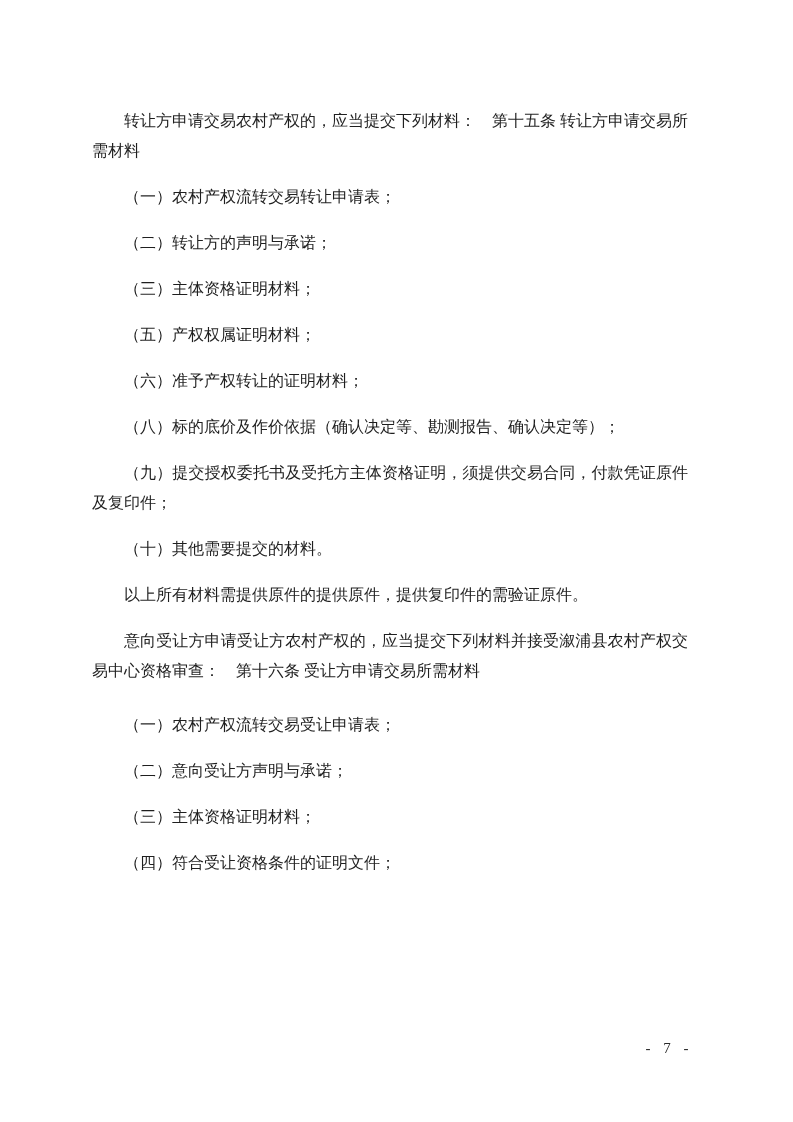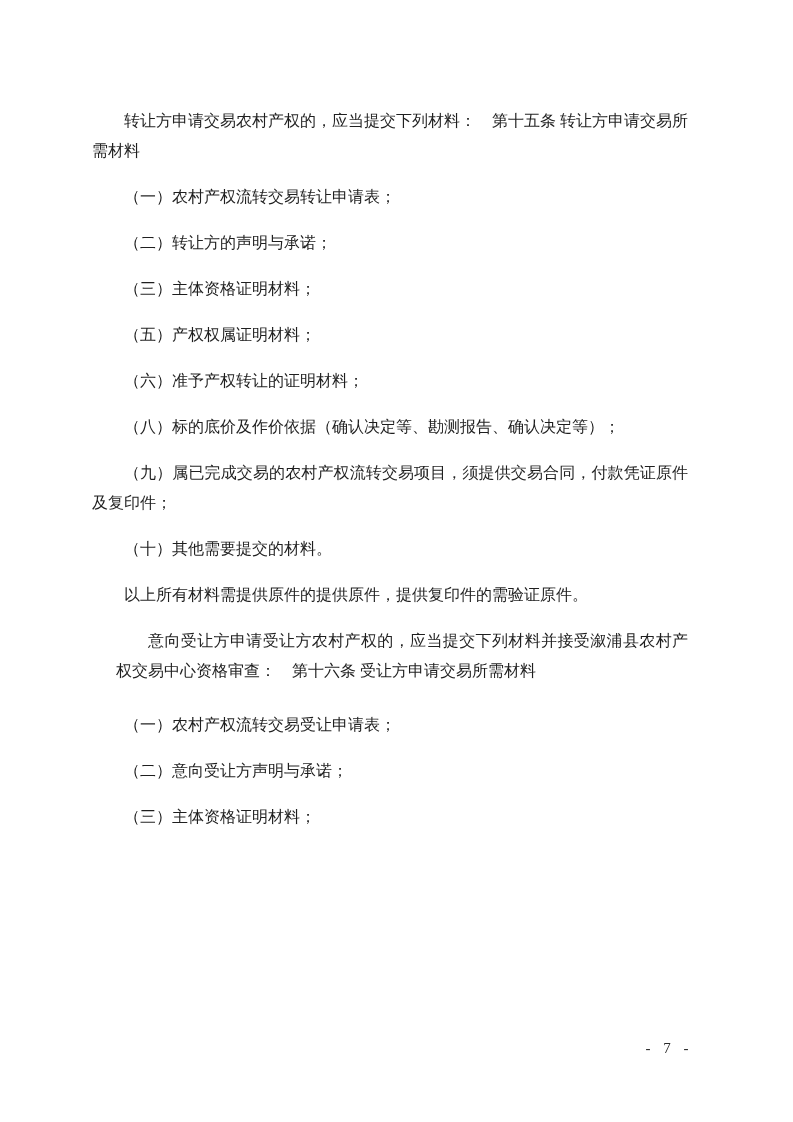--- a/index.html
+++ b/index.html
@@ -31,21 +31,20 @@
     font-size: 16px;
     line-height: 30px;
     text-indent: 2em;
     margin: 0 0 16px 0;
     text-align: justify;
     letter-spacing: 0;
     word-break: break-all;
   }
   .par.after-section-intro {
     margin-bottom: 24px;
-    margin-left: 24px;
   }
   .page-number {
     position: absolute;
     left: 608px;
     top: 1037px;
     width: 120px;
     text-align: center;
     font-size: 15px;
     line-height: 22px;
     letter-spacing: 2px;
@@ -58,23 +57,24 @@
 
 <div class="page">
   <div class="doc-body">
     <p class="par">转让方申请交易农村产权的，应当提交下列材料：　第十五条 转让方申请交易所需材料</p>
     <p class="par">（一）农村产权流转交易转让申请表；</p>
     <p class="par">（二）转让方的声明与承诺；</p>
     <p class="par">（三）主体资格证明材料；</p>
     <p class="par">（五）产权权属证明材料；</p>
     <p class="par">（六）准予产权转让的证明材料；</p>
     <p class="par">（八）标的底价及作价依据（确认决定等、勘测报告、确认决定等）；</p>
-    <p class="par">（九）属已完成交易的农村产权流转交易项目，须提供交易合同，付款凭证原件及复印件；</p>
+    <p class="par">（九）提交授权委托书及受托方主体资格证明，须提供交易合同，付款凭证原件及复印件；</p>
     <p class="par">（十）其他需要提交的材料。</p>
     <p class="par">以上所有材料需提供原件的提供原件，提供复印件的需验证原件。</p>
     <p class="par after-section-intro">意向受让方申请受让方农村产权的，应当提交下列材料并接受溆浦县农村产权交易中心资格审查：　第十六条 受让方申请交易所需材料</p>
     <p class="par">（一）农村产权流转交易受让申请表；</p>
     <p class="par">（二）意向受让方声明与承诺；</p>
     <p class="par">（三）主体资格证明材料；</p>
+    <p class="par">（四）符合受让资格条件的证明文件；</p>
   </div>
 
   <div class="page-number">- 7 -</div>
 </div>
 
 </body></html>

